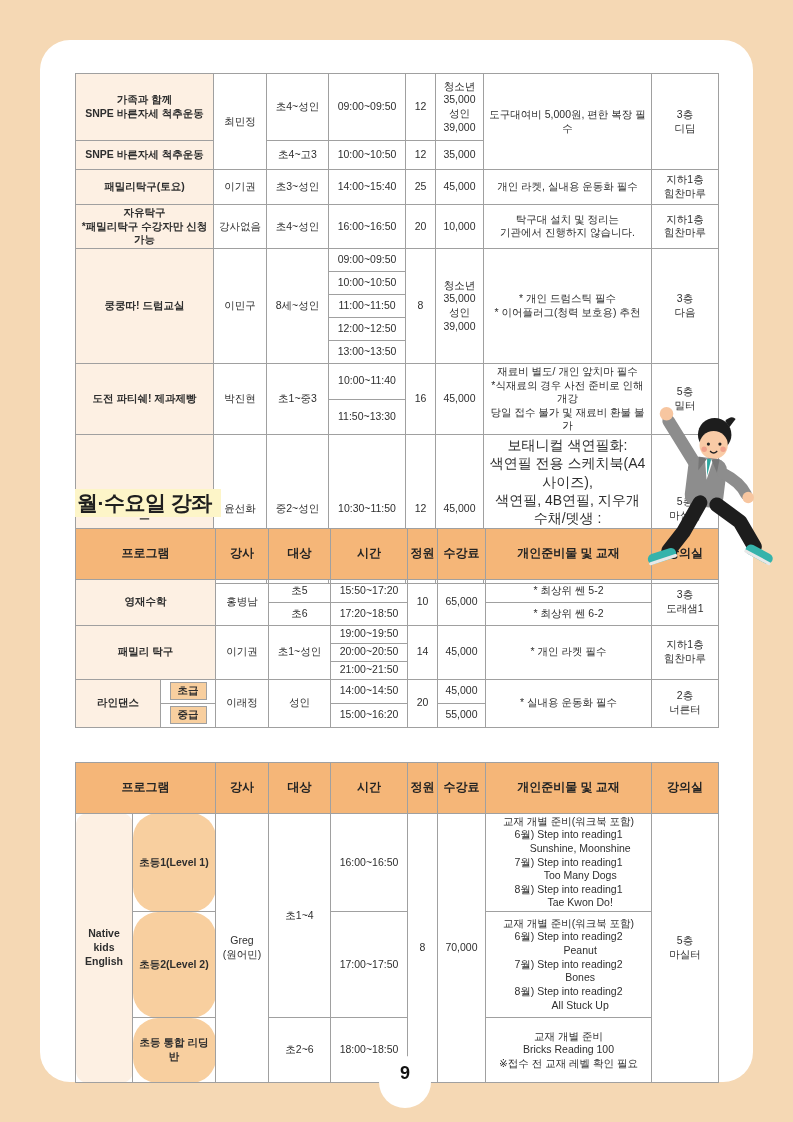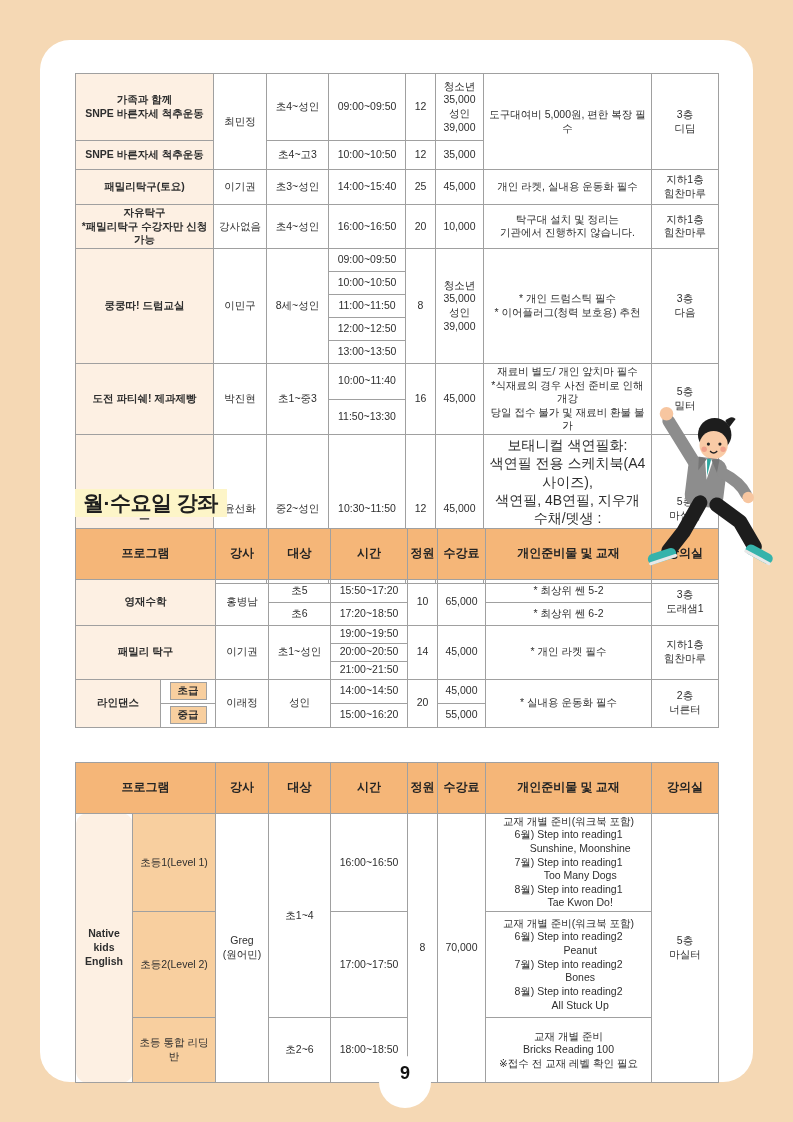--- a/index.html
+++ b/index.html
@@ -19,34 +19,34 @@
   table.sched td,table.sched th{
     border:1px solid #a0a0a0;text-align:center;vertical-align:middle;
     padding:1px 3px;font-size:10.5px;line-height:1.3;overflow:hidden;
   }
   table.sched th{
     background:var(--header_bg,#f5b678);font-size:12px;font-weight:bold;
     padding:17px 0;color:#232323;
   }
   td.prog{background:var(--program_bg,#fdf0e3);font-weight:bold;white-space:pre-line;font-size:11px;}
   td.group{background:var(--program_bg,#fdf0e3);font-weight:bold;white-space:pre-line;font-size:12px;border-radius:12px;}
-  td.sublabel{background:var(--chip_bg,#f8cf9f);font-weight:normal;font-size:11px;}
+  td.sublabel{background:var(--chip_bg,#f8cf9f);font-weight:bold;font-size:11px;border-radius:25px;}
   td.mat{text-align:left;padding:3px 5px;white-space:pre-wrap;font-size:10.5px;line-height:1.32;}
   td.pre{white-space:pre-line;}
   td.lb{border-bottom-color:#dcdcdc;}
   td.lt{border-top-color:#dcdcdc;}
   .chip{
     display:inline-block;background:var(--chip_bg,#f8cf9f);border:1px solid #a0a0a0;
     font-weight:bold;font-size:10.5px;padding:1px 7px;
   }
   .h66{height:64px}.h28{height:26px}.h34{height:32px}.h22{height:20px}.h24{height:22px}
   .h86{height:84px}.h44{height:20px}.h17{height:15px}.h23{height:21px}
   .h95{height:93px}.h105{height:103px}.h64{height:62px}
   .sec-title{font-size:21px;font-weight:bold;color:#1f1f1f;letter-spacing:-0.5px;}
-  .sec-title .hl{background:var(--highlight,#fdf5c8);padding:2px 9px 3px 8px;}
+  .sec-title .hl{background:var(--highlight,#fdf5c8);padding:2px 9px 3px 2px;}
   .pagenotch{
     position:absolute;left:379px;top:1056px;width:52px;height:52px;
     background:#ffffff;border-radius:50%;text-align:center;
   }
   .pagenotch span{display:inline-block;margin-top:7px;font-size:18px;font-weight:bold;color:#111;}
   .man{position:absolute;left:628px;top:398px;width:165px;height:178px;z-index:5;}
 </style>
 </head>
 <body>
 

